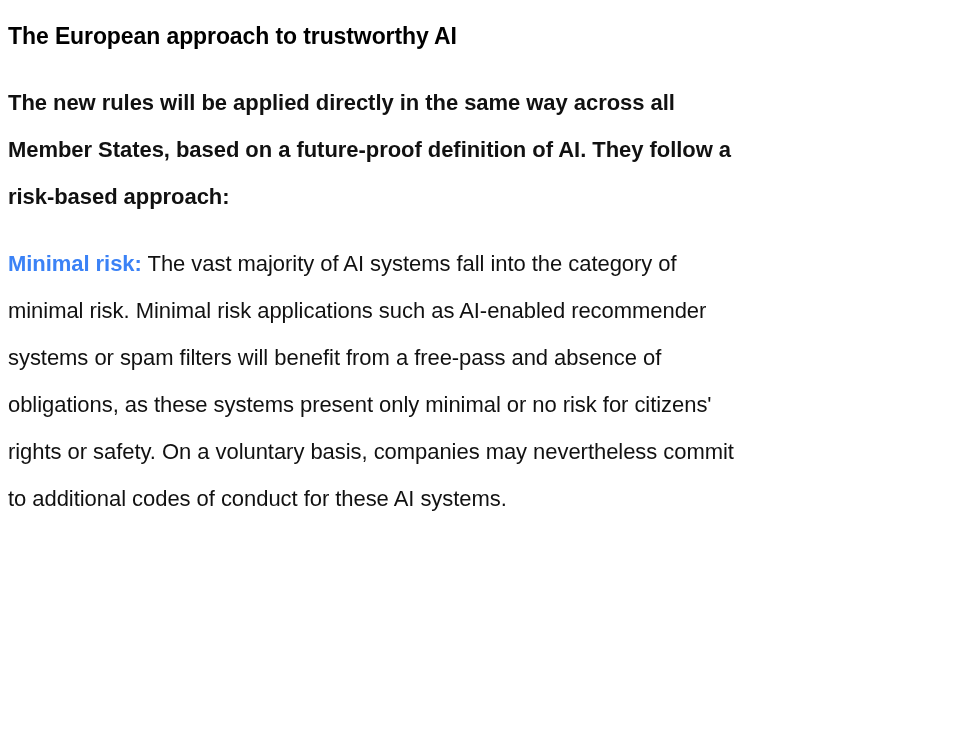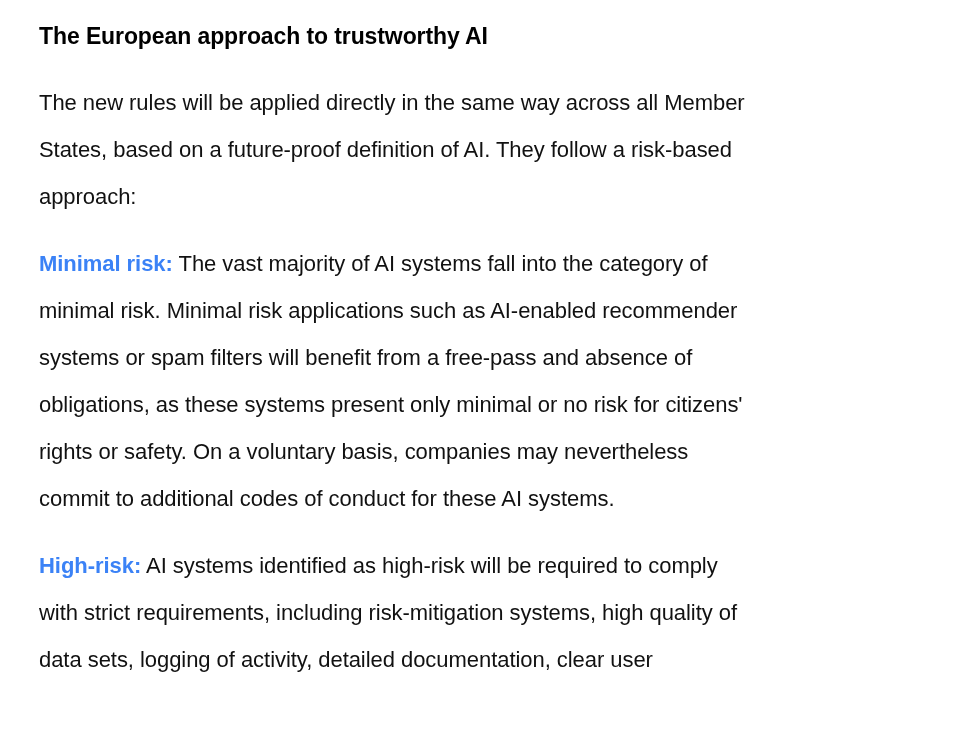--- a/index.html
+++ b/index.html
@@ -11,21 +11,21 @@
     width: 960px;
     height: 753px;
     overflow: hidden;
     font-family: "Liberation Sans", sans-serif;
     color: #0a0a0a;
     -webkit-font-smoothing: antialiased;
   }
   .article {
     box-sizing: border-box;
     width: 768px;
-    padding: 0 22px 0 39px;
+    padding: 0 22px 0 8px;
   }
   .article-title {
     font-size: 23px;
     font-weight: bold;
     line-height: 30px;
     letter-spacing: -0.1px;
     margin: 0;
     padding-top: 21px;
     color: #000000;
   }
@@ -33,20 +33,21 @@
     font-size: 22px;
     font-weight: normal;
     line-height: 47px;
     margin: 0;
     padding-top: 20px;
     color: #111111;
     letter-spacing: -0.05px;
   }
   .para.first-para {
     padding-top: 28px;
+    font-weight: bold;
   }
   .lead-in {
     font-weight: bold;
     color: #3b82f6;
   }
 </style>
 </head>
 <body>
 
 <article class="article">
@@ -54,17 +55,14 @@
   <h1 class="article-title">The European approach to trustworthy AI</h1>
 
   <p class="para first-para">
     <span>The new rules will be applied directly in the same way across all Member States, based on a future-proof definition of AI. They follow a risk-based approach:</span>
   </p>
 
   <p class="para">
     <span class="lead-in">Minimal risk:</span><span> The vast majority of AI systems fall into the category of minimal risk. Minimal risk applications such as AI-enabled recommender systems or spam filters will benefit from a free-pass and absence of obligations, as these systems present only minimal or no risk for citizens' rights or safety. On a voluntary basis, companies may nevertheless commit to additional codes of conduct for these AI systems.</span>
   </p>
 
-  <p class="para">
-    <span class="lead-in">High-risk:</span><span> AI systems identified as high-risk will be required to comply with strict requirements, including risk-mitigation systems, high quality of data sets, logging of activity, detailed documentation, clear user</span>
-  </p>
 
 </article>
 
 </body></html>

